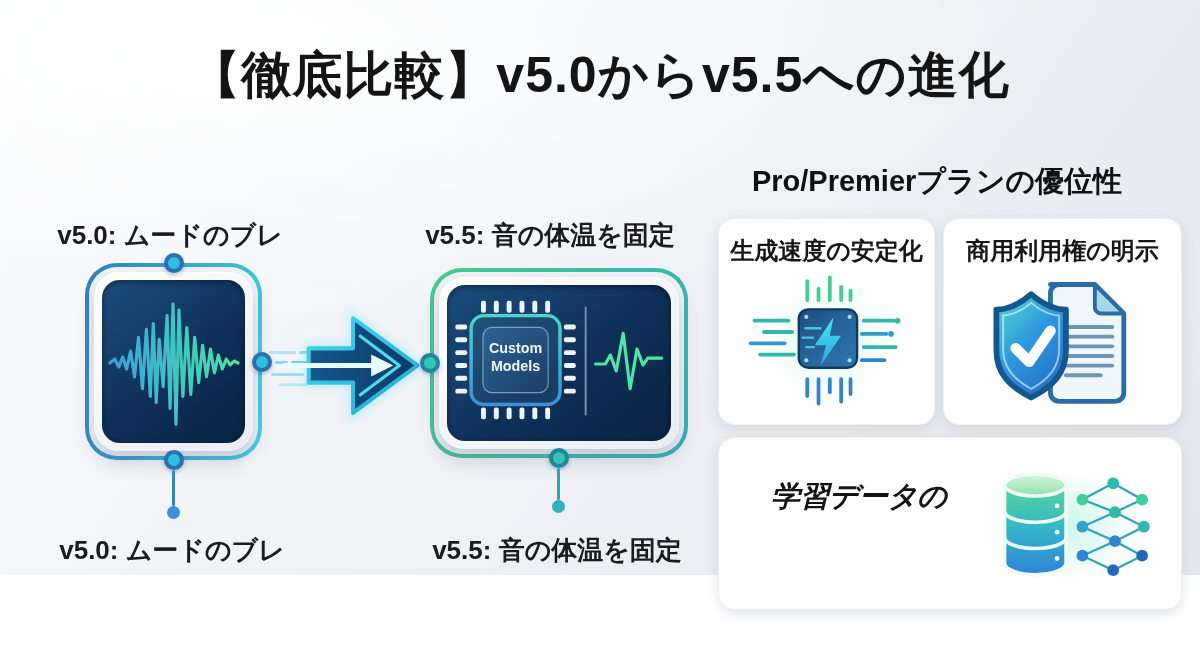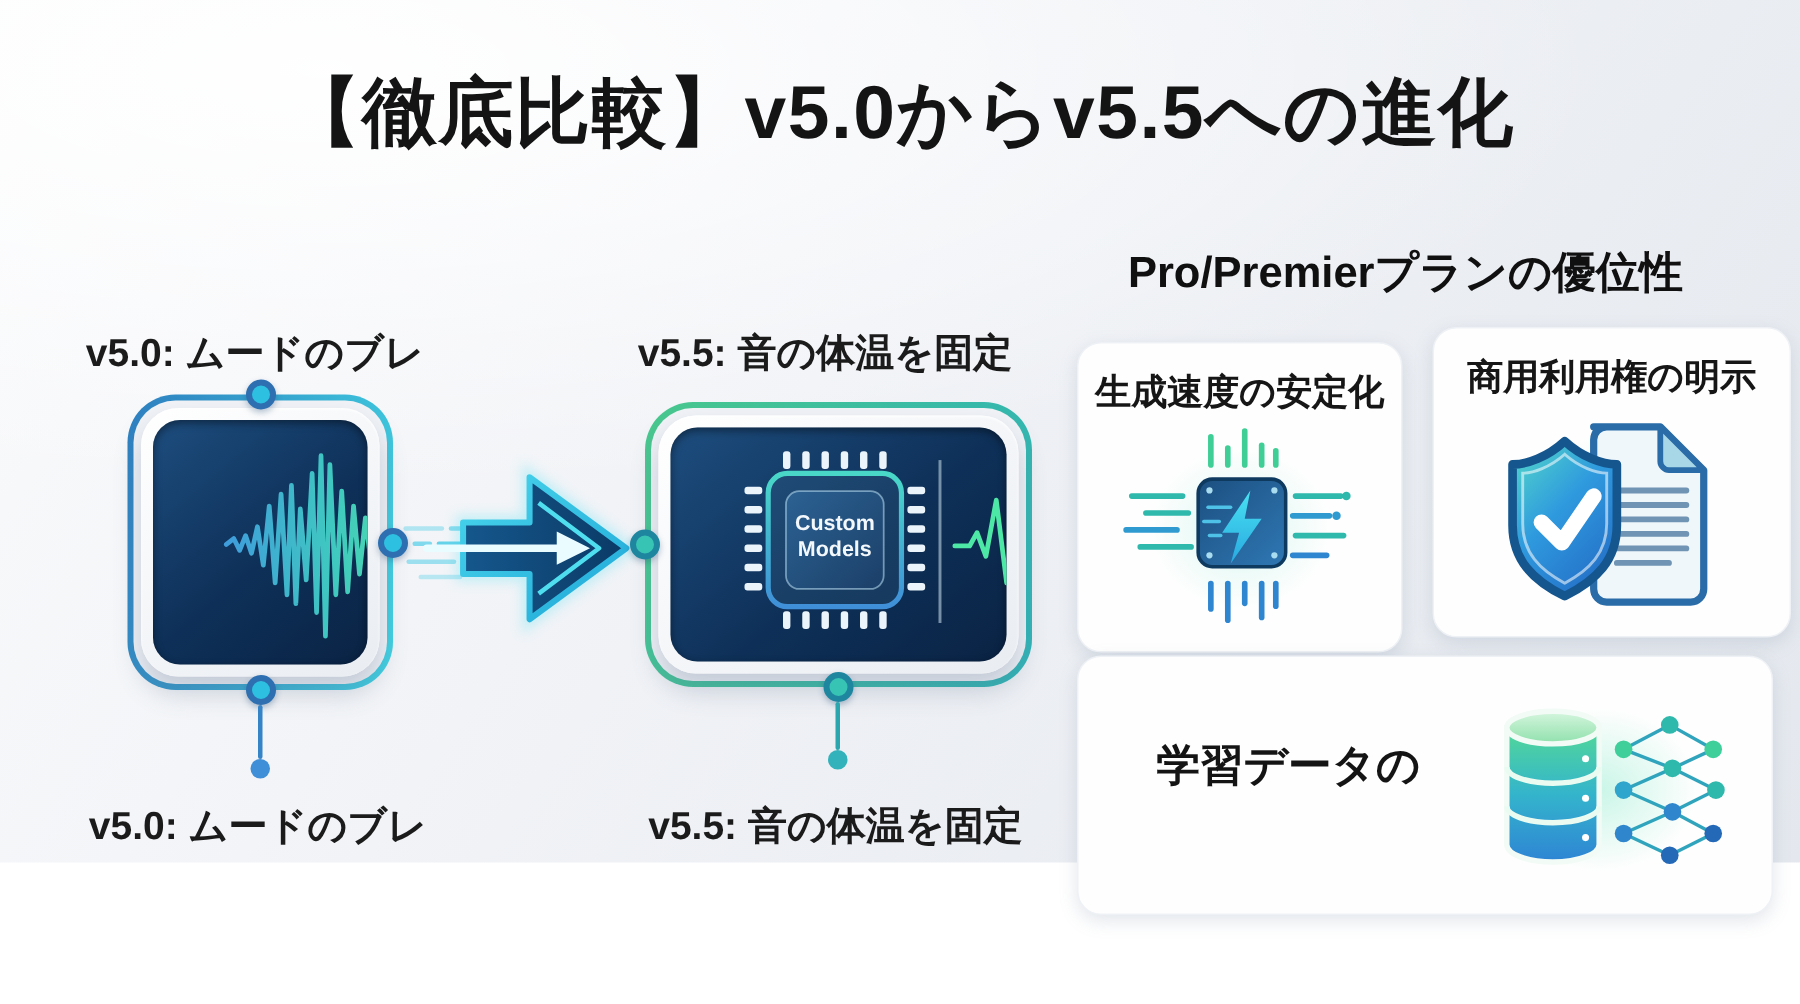--- a/index.html
+++ b/index.html
@@ -27,21 +27,20 @@
   .ring-inner { position:absolute; inset:4px; border-radius:28px; background:#f1f3f7; }
   .bezel {
     position:absolute; inset:9px; border-radius:25px;
     background:linear-gradient(145deg,#ffffff 0%,#e9edf2 100%);
     box-shadow:0 10px 18px rgba(90,110,140,.30), inset 0 1px 2px rgba(255,255,255,.9);
   }
   .screen {
     position:absolute; inset:17px; border-radius:18px; overflow:hidden;
     background:linear-gradient(140deg,#1d4d7e 0%,#0e3058 55%,#0a2344 100%);
     box-shadow:inset 0 2px 6px rgba(0,0,0,.45);
-    padding-left:41px;
   }
   .node {
     position:absolute; width:20px; height:20px; border-radius:50%;
     background:#2ec0e0; border:4px solid #2d6fb0;
     box-shadow:0 2px 4px rgba(40,80,120,.35);
   }
   .node-teal { background:#38c4b4; border-color:#1f86a0; }
   .stem { position:absolute; width:3px; border-radius:2px; }
   .stem-blue { background:#3584c8; }
   .stem-teal { background:#2ba6ae; }
@@ -60,22 +59,22 @@
   }
   .card-title {
     position:absolute; left:0; right:0; top:16px; text-align:center;
     font-size:24px; font-weight:800; color:#161616; white-space:nowrap;
   }
   .card-icon {
     position:absolute; left:50%; transform:translateX(-50%); top:52px;
     background:radial-gradient(closest-side, rgba(150,235,215,.35), rgba(150,235,215,0) 75%);
   }
   .c3-text {
-    position:absolute; left:5px; top:55px; width:270px; text-align:center;
-    font-size:29px; font-weight:800; color:#141414; line-height:1.3;
+    position:absolute; left:5px; top:40px; width:270px; text-align:center;
+    font-size:29px; font-weight:800; color:#141414; line-height:1.3;font-style:italic;
   }
   .c3-icon {
     position:absolute; left:262px; top:16px;
     background:radial-gradient(closest-side, rgba(140,235,205,.45), rgba(140,235,205,0) 75%);
   }
   .arrow-wrap { position:absolute; left:266px; top:298px; }
 </style>
 </head>
 <body>
 
@@ -195,21 +194,21 @@
       </svg>
     </div>
     <div class="node node-teal" style="left:-10px; top:85px;"></div>
     <div class="node node-teal" style="left:119px; top:180px;"></div>
   </div>
   <div class="stem stem-teal" style="left:557px; top:468px; height:32px;"></div>
   <div class="dot dot-teal" style="left:552px; top:500px;"></div>
 
   <div class="adv-header">Pro/Premierプランの優位性</div>
 
-  <div class="card" style="left:718px; top:228px; width:217px; height:207px;">
+  <div class="card" style="left:718px; top:218px; width:217px; height:207px;">
     <div class="card-title">生成速度の安定化</div>
     <div class="card-icon">
       <svg width="160" height="138" viewBox="0 0 170 145">
         <defs>
           <linearGradient id="spchip" x1="0" y1="0" x2="1" y2="1">
             <stop offset="0" stop-color="#1c4f80"></stop>
               <stop offset="1" stop-color="#2f78b4"></stop>
           </linearGradient>
           <linearGradient id="bolt" x1="0" y1="0" x2="0" y2="1">
             <stop offset="0" stop-color="#49e2f2"></stop>
@@ -246,21 +245,21 @@
         <g stroke="#4fc2e8" stroke-width="2.5" stroke-linecap="round">
           <line x1="62" y1="60" x2="78" y2="60"></line>
             <line x1="59" y1="70" x2="70" y2="70"></line>
             <line x1="63" y1="80" x2="71" y2="80"></line>
         </g>
         <polygon points="92,48 72,78 84,78 78,100 100,68 88,68" fill="url(#bolt)"></polygon>
       </svg>
     </div>
   </div>
 
-  <div class="card" style="left:943px; top:218px; width:239px; height:207px;margin-left:12px;">
+  <div class="card" style="left:943px; top:218px; width:239px; height:207px;">
     <div class="card-title">商用利用権の明示</div>
     <div class="card-icon">
       <svg width="166" height="140" viewBox="0 0 170 145">
         <defs>
           <linearGradient id="shg" x1="0" y1="0" x2="0.7" y2="1">
             <stop offset="0" stop-color="#55dcc8"></stop>
               <stop offset="0.5" stop-color="#2f9ade"></stop>
               <stop offset="1" stop-color="#2470c8"></stop>
           </linearGradient>
         </defs>

